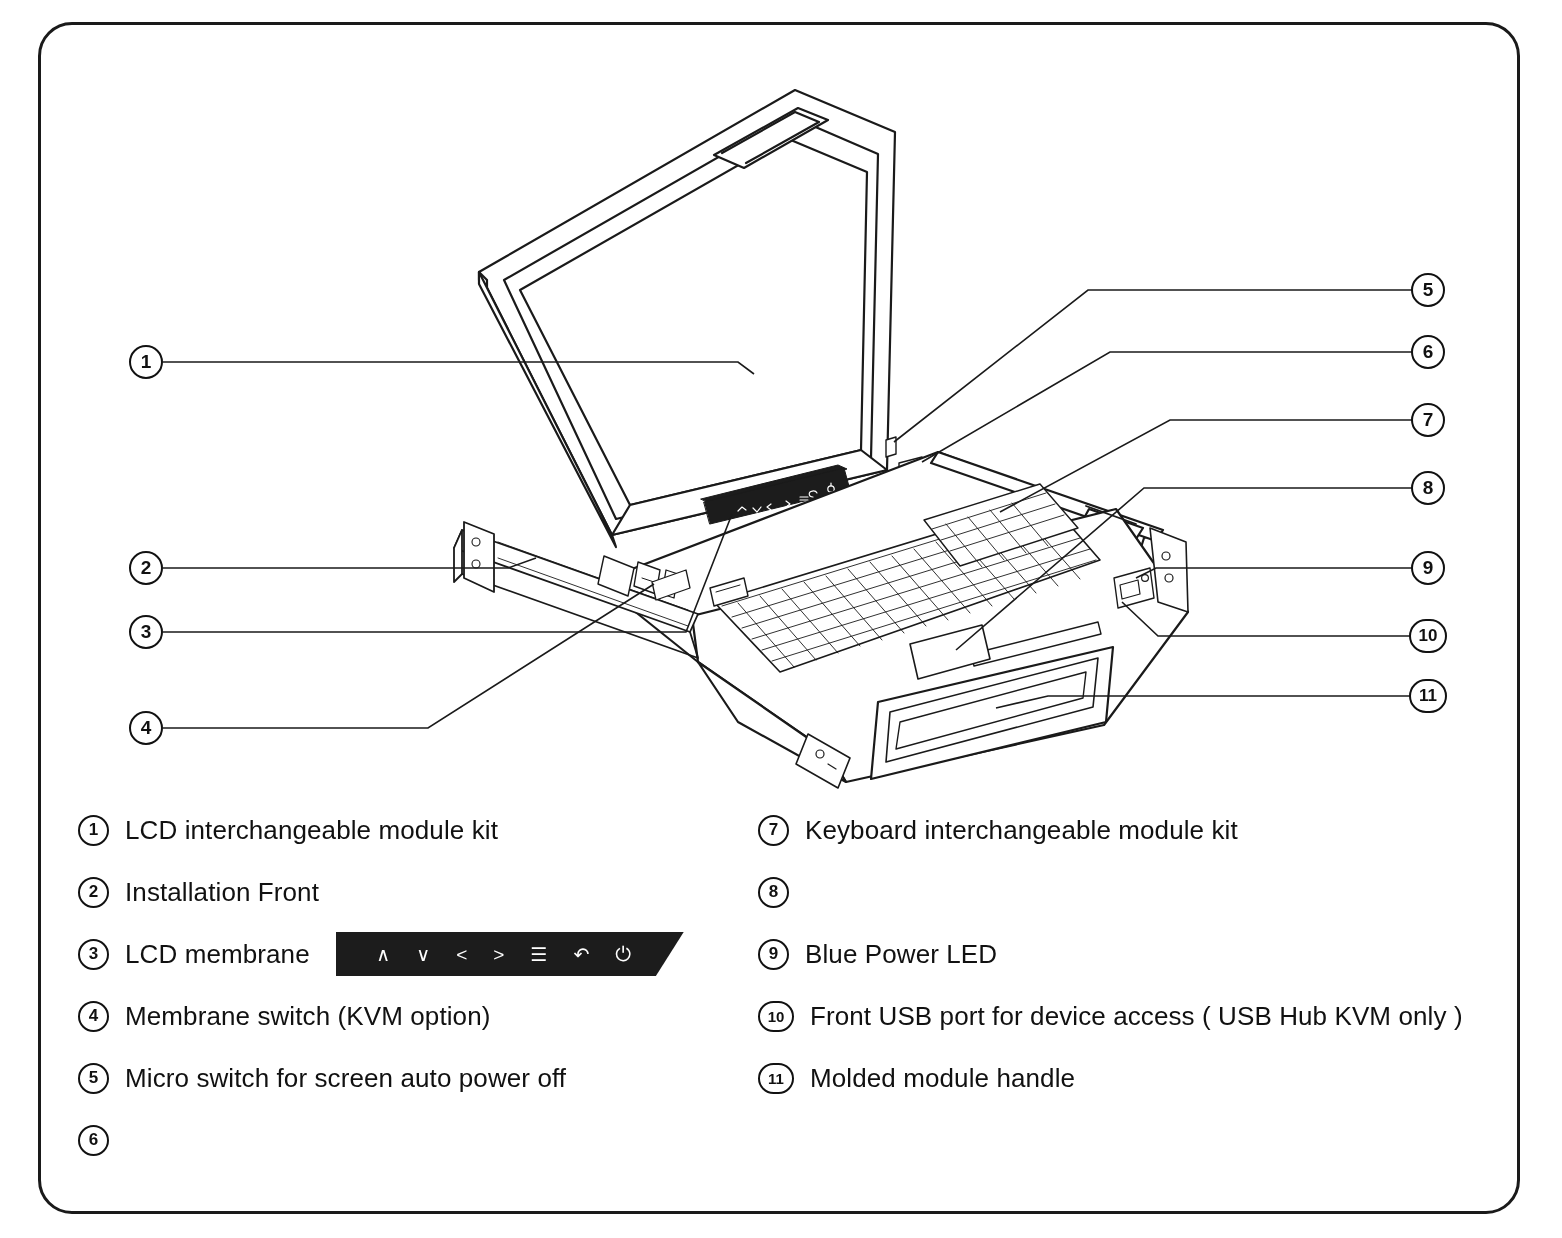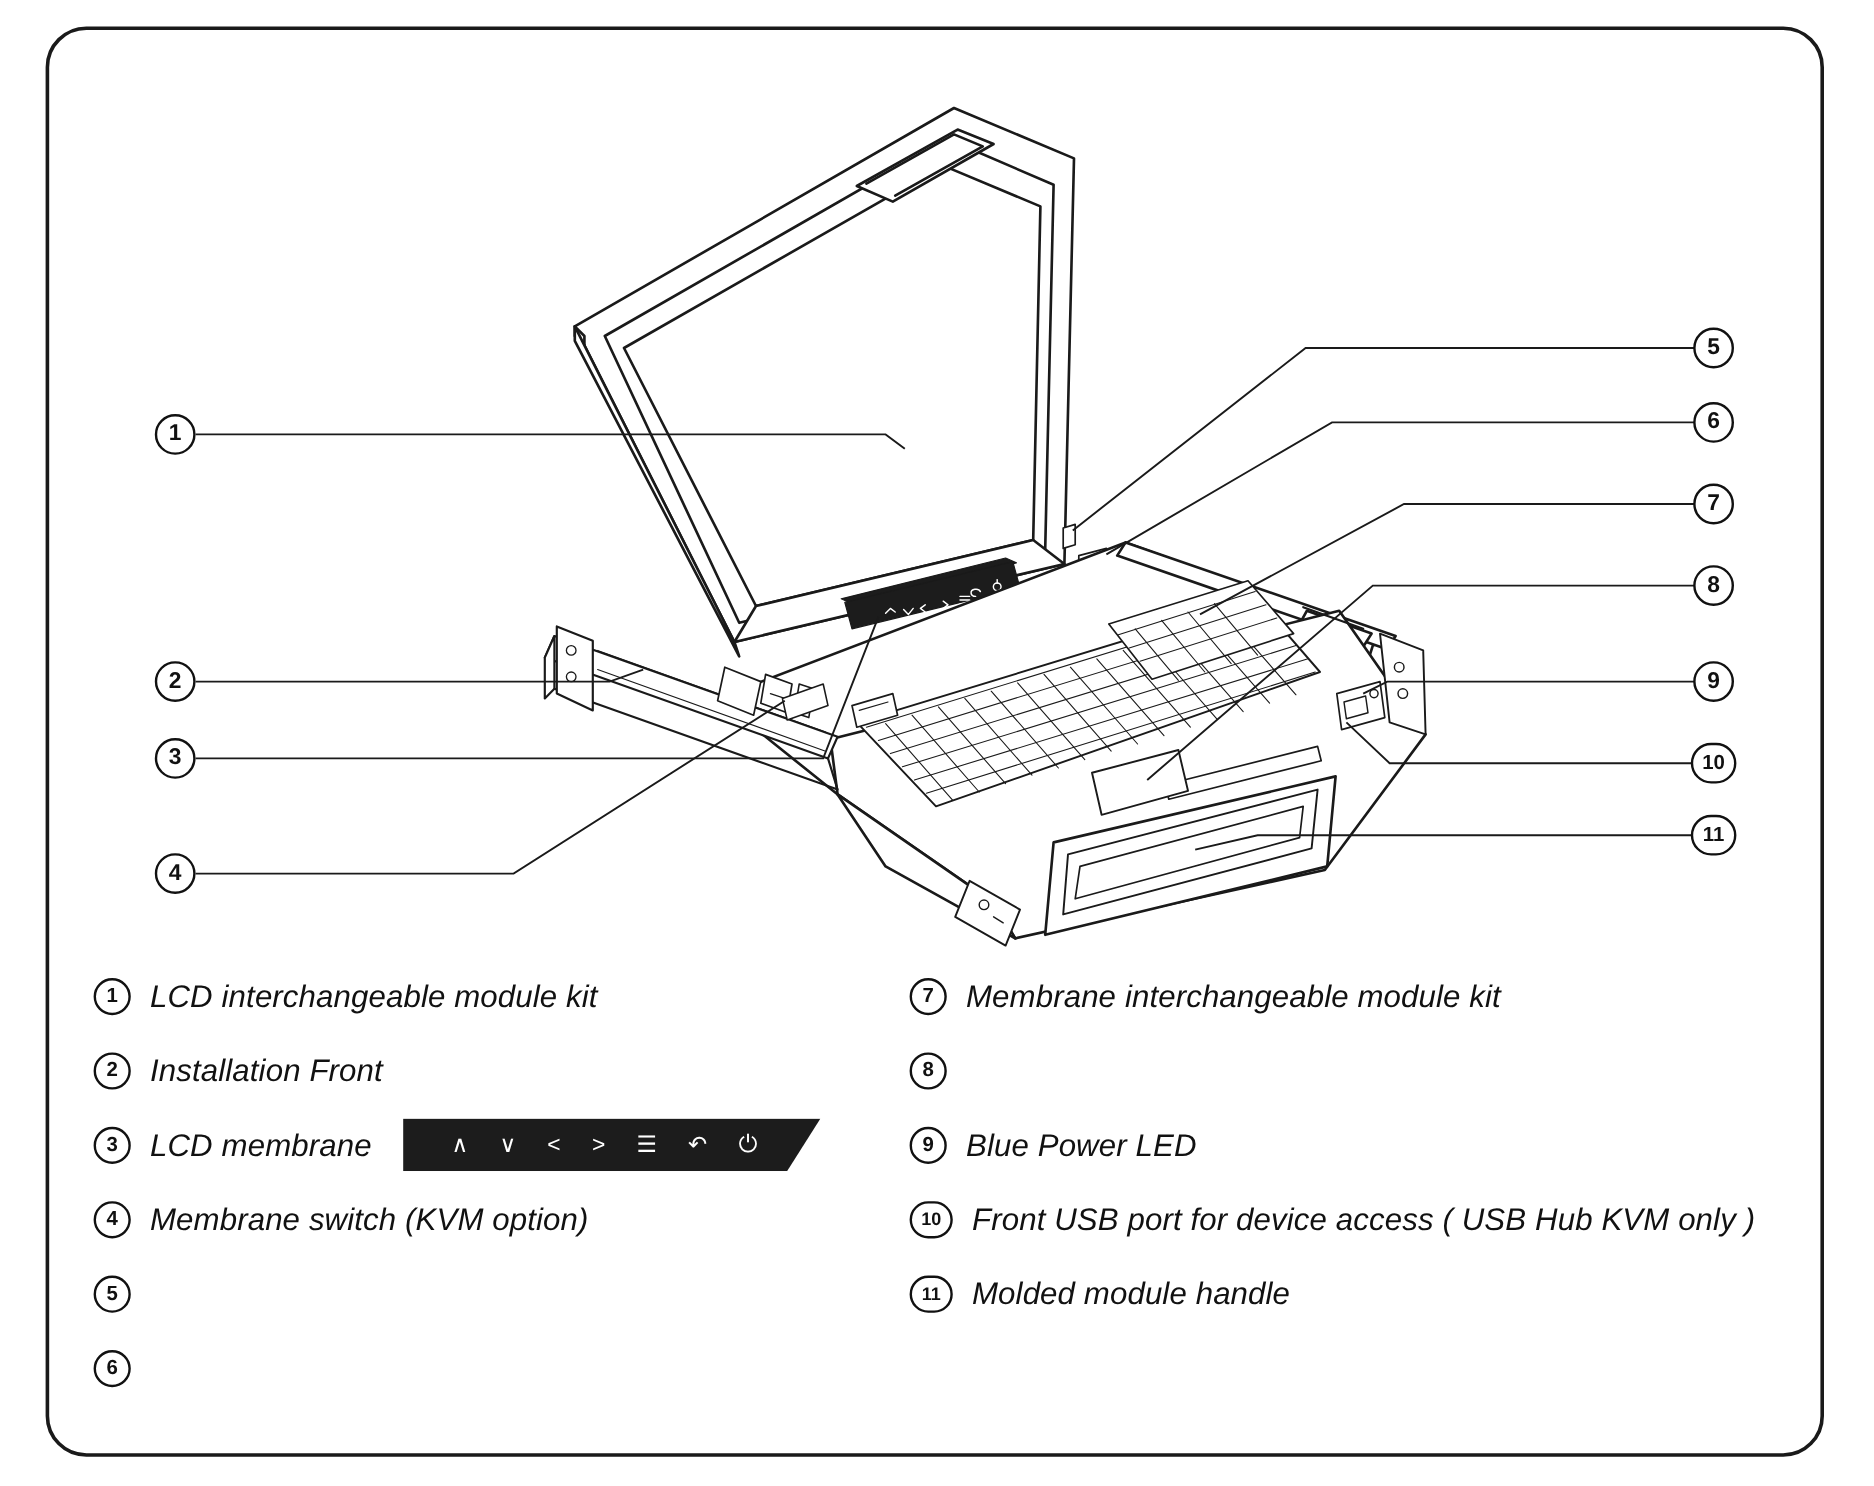--- a/index.html
+++ b/index.html
@@ -94,21 +94,20 @@
     justify-content: center;
     box-sizing: border-box;
     margin-right: 16px;
   }
   .legend-num.wide { width: 36px; border-radius: 18px; font-size: 15px; }
   .legend-text {
     font-size: 26px;
     color: #111;
     white-space: nowrap;
     letter-spacing: .1px;
-    font-style: italic;
   }
 
   
   .membrane-strip {
     position: relative;
     margin-left: 26px;
     width: 348px;
     height: 44px;
     background: #1c1c1c;
     display: flex;
@@ -349,33 +348,34 @@
         </div>
       </div>
 
       <div class="legend-item">
         <div class="legend-num">4</div>
         <div class="legend-text">Membrane switch (KVM option)</div>
       </div>
 
       <div class="legend-item">
         <div class="legend-num">5</div>
+        <div class="legend-text">Micro switch for screen auto power off</div>
       </div>
 
       <div class="legend-item">
         <div class="legend-num">6</div>
       </div>
 
     </div>
 
     <div class="legend-col right">
 
       <div class="legend-item">
         <div class="legend-num">7</div>
-        <div class="legend-text">Membrane interchangeable module kit</div>
+        <div class="legend-text">Keyboard interchangeable module kit</div>
       </div>
 
       <div class="legend-item">
         <div class="legend-num">8</div>
       </div>
 
       <div class="legend-item">
         <div class="legend-num">9</div>
         <div class="legend-text">Blue Power LED</div>
       </div>

